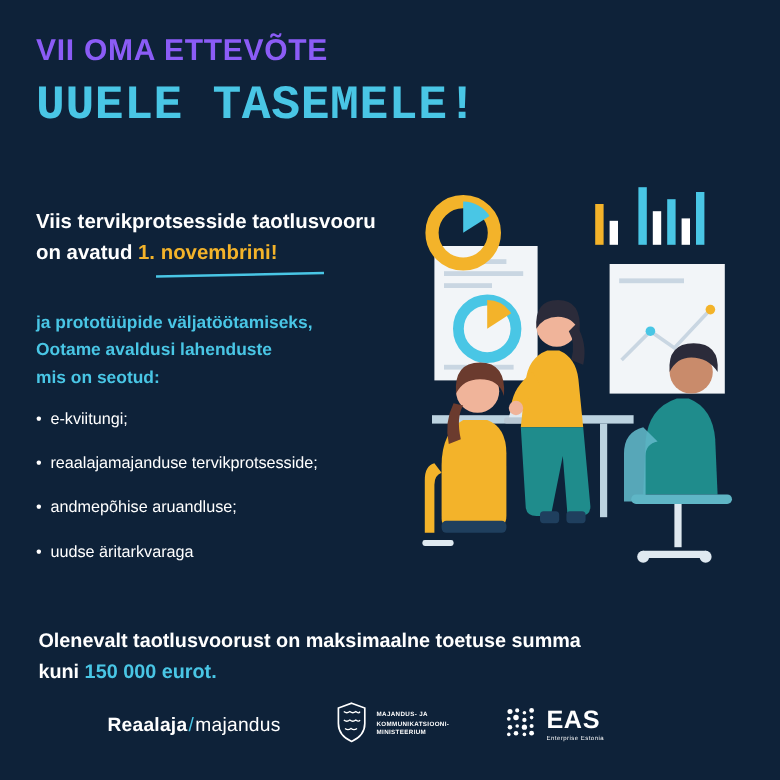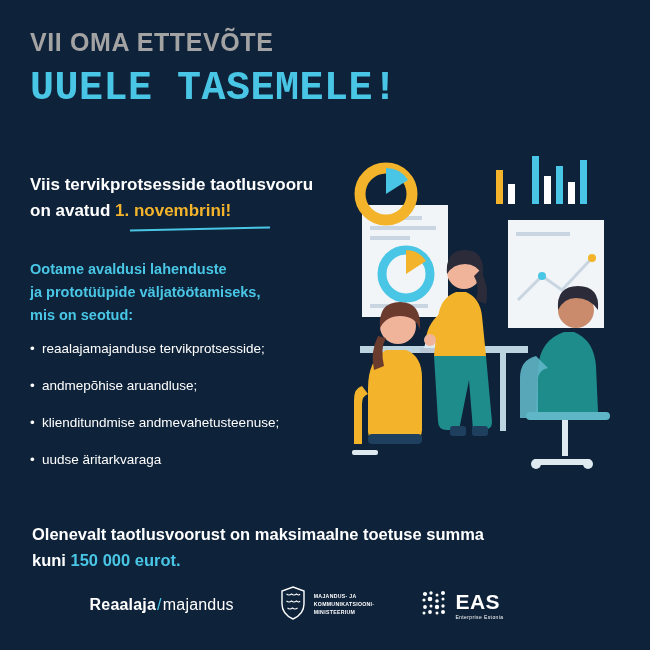--- a/index.html
+++ b/index.html
@@ -32,21 +32,21 @@
   .art svg { display: block; }
 
   
   .headline {
     position: absolute;
     left: 30px;
     top: 26px;
     width: 590px;
   }
   .h-line1, .h-line2 {
-    color: #a3a3a3;
+    color: #8b5cf6;
     font-size: 25px;
     font-weight: bold;
     letter-spacing: 0.6px;
     line-height: 1.32;
     text-transform: uppercase;
   }
   .h-line3 {
     color: #49c6e5;
     font-size: 40px;
     font-weight: bold;
@@ -271,29 +271,29 @@
 
   <div class="subhead">
     <div>Viis tervikprotsesside taotlusvooru</div>
     <div>
       <span>on avatud </span><span class="accent">1. novembrini!</span>
     </div>
   </div>
   <div class="underline"></div>
 
   <div class="intro">
+    <div>ja prototüüpide väljatöötamiseks,</div>
     <div>Ootame avaldusi lahenduste</div>
-    <div>ja prototüüpide väljatöötamiseks,</div>
     <div>mis on seotud:</div>
   </div>
 
   <ul class="bullets">
+    <li>e-kviitungi;</li>
     <li>reaalajamajanduse tervikprotsesside;</li>
     <li>andmepõhise aruandluse;</li>
-    <li>klienditundmise andmevahetusteenuse;</li>
     <li>uudse äritarkvaraga</li>
   </ul>
 
   <div class="amount">
     <div>Olenevalt taotlusvoorust on maksimaalne toetuse summa</div>
     <div>
       <span>kuni </span><span class="money">150 000 eurot.</span>
     </div>
   </div>
 

